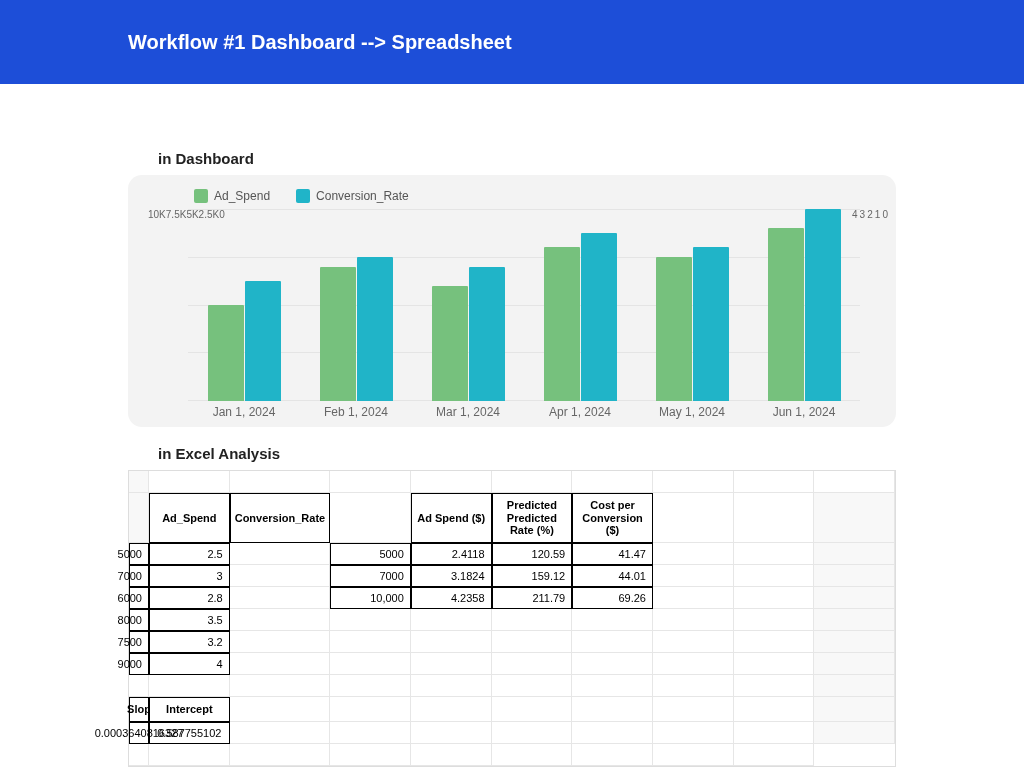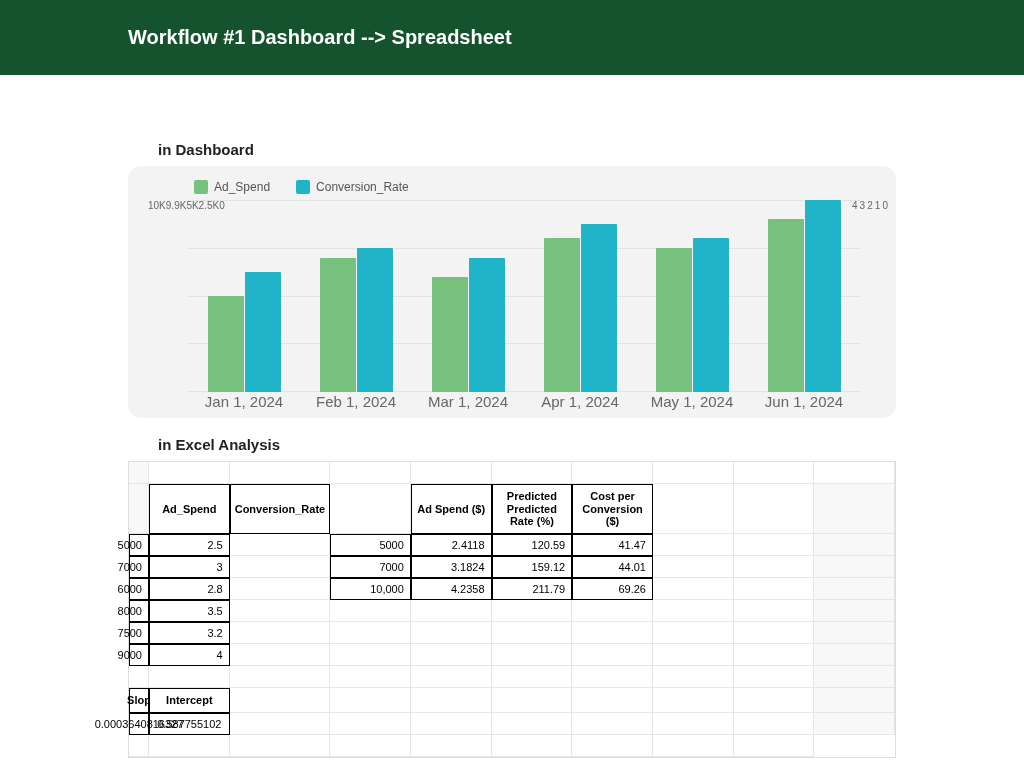--- a/index.html
+++ b/index.html
@@ -1,34 +1,34 @@
 <!DOCTYPE html>
 <html><head>
 <meta charset="utf-8">
 <style>
   * { margin: 0; padding: 0; box-sizing: border-box; }
   body { font-family: -apple-system, BlinkMacSystemFont, "Segoe UI", Arial, sans-serif; background: #fff; width: 1024px; }
-  .header { background: #14532d; height: 75px; display: flex; align-items: center; padding-left: 128px; text-align: right; }
+  .header { background: #1d4ed8; height: 84px; display: flex; align-items: center; padding-left: 128px; text-align: right; }
   .header-title { color: #fff; font-size: 20px; font-weight: 700; }
   .content { padding: 16px 48px 20px 48px; margin-top: 32px; }
   .section-title { font-size: 15px; font-weight: 700; margin: 18px 0 8px 110px; color: #222; }
   .chart-panel { background: #f3f3f3; border-radius: 14px; margin: 0 auto; width: 768px; padding: 14px 16px 8px 16px; position: relative; }
   .legend { display: flex; gap: 26px; margin-left: 50px; margin-bottom: 6px; }
   .legend-item { display: flex; align-items: center; gap: 6px; font-size: 12px; color: #555; }
   .swatch { width: 14px; height: 14px; border-radius: 2px; }
   .chart-area { position: relative; height: 210px; margin: 0 20px 0 44px; }
   .y-left, .y-right { position: absolute; top: 0; bottom: 18px; width: 36px; display: flex; flex-direction: row; justify-content: space-between; font-size: 10px; color: #666; }
   .y-left { left: -40px; text-align: right; }
   .y-right { right: -28px; text-align: left; }
   .gridlines { position: absolute; left: 0; right: 0; top: 0; bottom: 18px; display: flex; flex-direction: column; justify-content: space-between; }
   .gridline { border-top: 1px solid #e4e4e4; height: 0; }
   .bars { position: absolute; left: 0; right: 0; top: 0; bottom: 18px; display: flex; justify-content: space-around; align-items: flex-end; }
   .bar-group { display: flex; align-items: flex-end; gap: 1px; width: 100px; justify-content: center; }
   .bar { width: 36px; border-radius: 1px 1px 0 0; }
-  .x-labels { position: absolute; left: 0; right: 0; bottom: 0; display: flex; justify-content: space-around; font-size: 15px; color: #666; }
+  .x-labels { position: absolute; left: 0; right: 0; bottom: 0; display: flex; justify-content: space-around; font-size: 12px; color: #666; }
   .x-label { width: 100px; text-align: center; }
   .excel { width: 768px; margin: 0 auto; border: 1px solid #ddd; background: #fff; }
   .sheet { display: grid; grid-template-columns: 20px repeat(9, 1fr); }
   .cell { border-right: 1px solid #e6e6e6; border-bottom: 1px solid #e6e6e6; font-size: 11px; padding: 4px 6px; min-height: 22px; display: flex; align-items: center; }
   .rownum { background: #f8f8f8; }
   .hd { font-weight: 700; justify-content: center; text-align: center; border: 1px solid #000 !important; background: #fff; line-height: 1.15; padding: 5px 4px; }
   .tall { min-height: 42px; }
   .bd { border: 1px solid #000 !important; justify-content: flex-end; text-align: right; }
   .bc { border: 1px solid #000 !important; justify-content: center; }
 </style>
@@ -51,21 +51,21 @@
       </div>
       <div class="legend-item">
         <span class="swatch" style="background:#20b4c8"></span>
         <span>Conversion_Rate</span>
       </div>
     </div>
 
     <div class="chart-area">
       <div class="y-left">
         <span>10K</span>
-        <span>9.9K</span>
+        <span>7.5K</span>
         <span>5K</span>
         <span>2.5K</span>
         <span>0</span>
       </div>
       <div class="y-right">
         <span>4</span>
         <span>3</span>
         <span>2</span>
         <span>1</span>
         <span>0</span>

